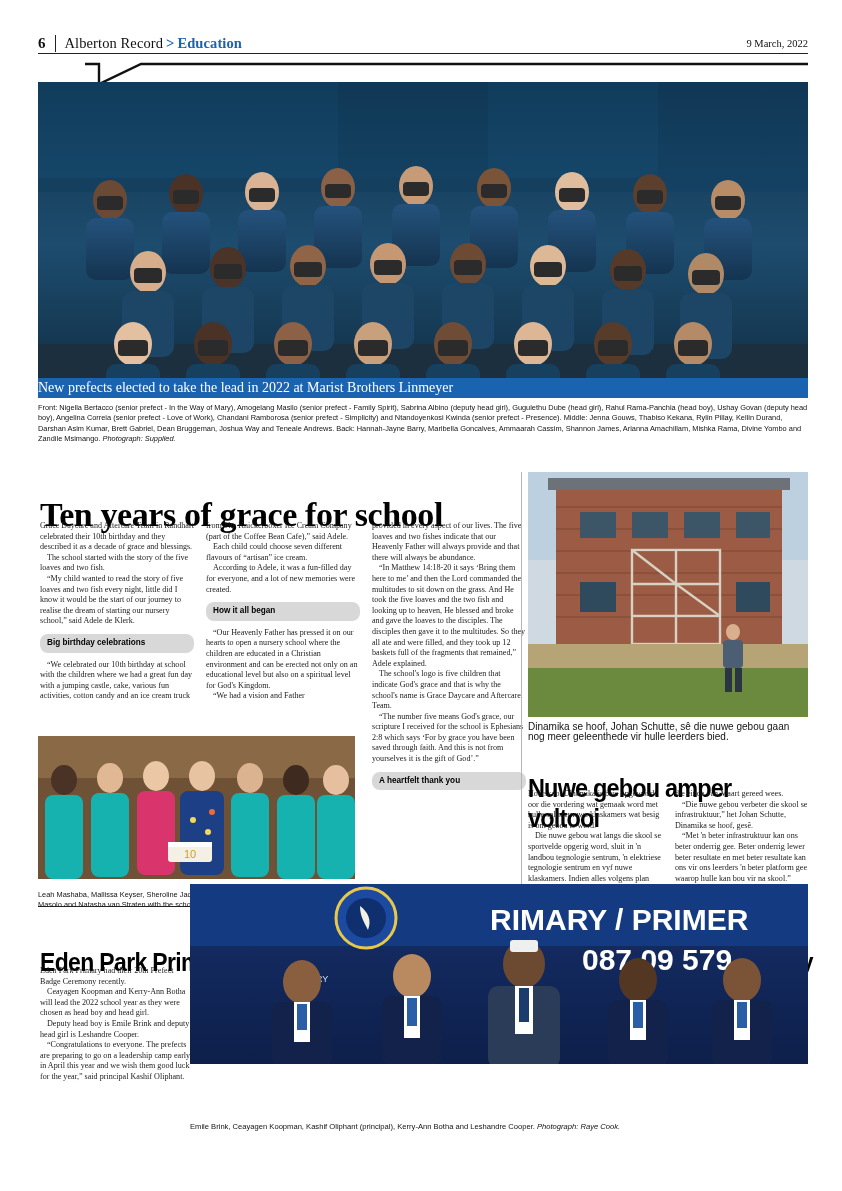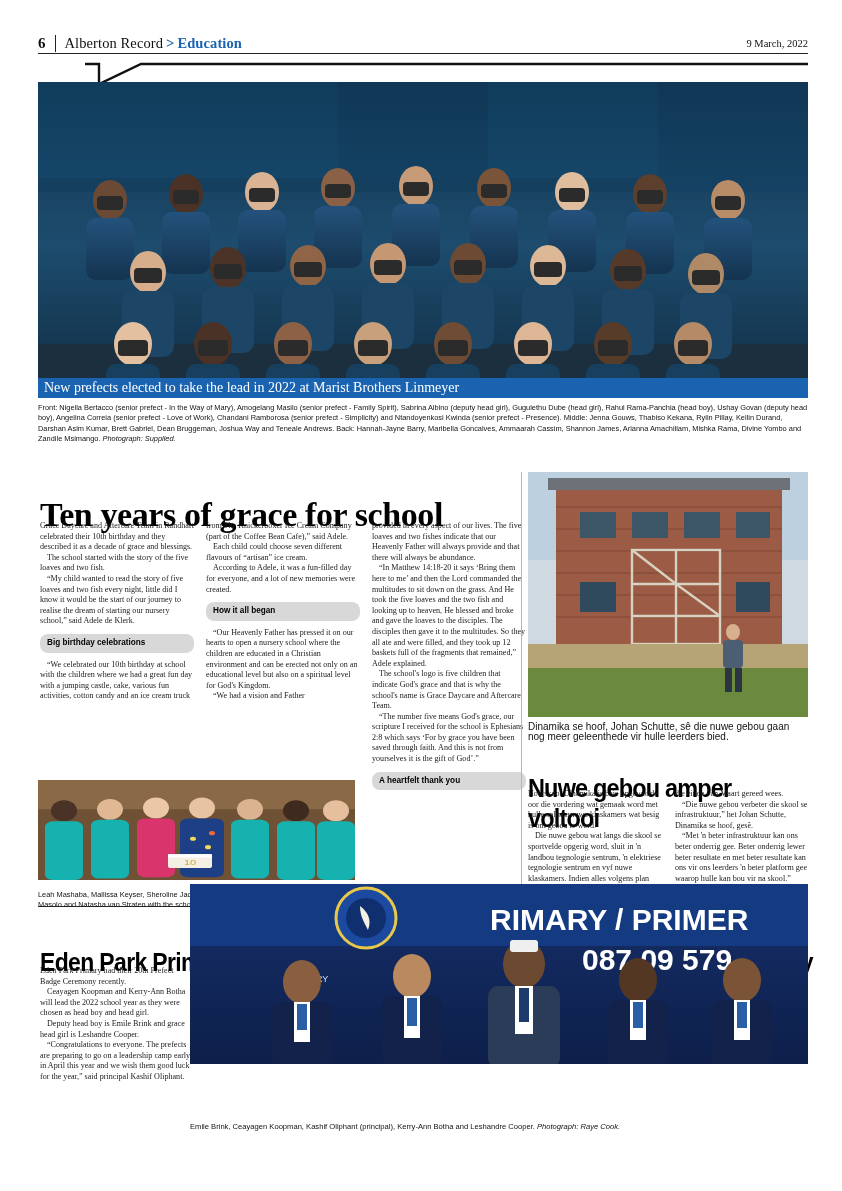--- a/index.html
+++ b/index.html
@@ -37,21 +37,21 @@
   .hero {
     position:absolute; left:38px; top:82px; width:770px; height:296px;
     overflow:hidden; background:#0d2436;
   }
   .hero-bg { position:absolute; inset:0; }
 
   .hero-caption-bar {
     position:absolute; left:38px; top:378px; width:770px; height:20px;
     background:#1a63b0; color:#fff;
     font-family:"Liberation Serif", serif;
-    font-size:14px; line-height:20px; padding-left:6px;
+    font-size:14px; line-height:20px; 
     white-space:nowrap; overflow:hidden;
   }
   .hero-cap-text {
     position:absolute; left:38px; top:403px; width:770px;
     font-family:"Liberation Sans", sans-serif;
     font-size:7.4px; line-height:10.3px; color:#111; text-align:left;
   }
   .hero-cap-text i { font-style:italic; }
 
   
@@ -73,21 +73,21 @@
   .bodytext p.ind { text-indent:7px; }
   .subhead {
     background:#d8d8d8; color:#000;
     font-family:"Liberation Sans", sans-serif;
     font-weight:bold; font-size:8.2px;
     padding:4px 0 4px 7px; margin:7px 0 7px 0;border-radius:8px;
   }
   .vrule { position:absolute; background:#b5b5b5; width:1px; }
 
   
-  .a1-photo { position:absolute; left:38px; top:780px; width:317px; height:100px; overflow:hidden; }
+  .a1-photo { position:absolute; left:38px; top:736px; width:317px; height:143px; overflow:hidden; }
   .a1-photo-cap {
     position:absolute; left:38px; top:890px; width:318px;
     font-family:"Liberation Sans", sans-serif;
     font-size:7.4px; line-height:10.2px; color:#111;
   }
 
   
   .r-photo { position:absolute; left:528px; top:472px; width:280px; height:245px; overflow:hidden; }
   .r-photo-cap {
     position:absolute; left:528px; top:722px; width:280px;
@@ -451,21 +451,21 @@
       <p class="ind">“Met 'n beter infrastruktuur kan ons beter onderrig gee. Beter onderrig lewer beter resultate en met beter resultate kan ons vir ons leerders 'n beter platform gee waarop hulle kan bou vir na skool.”</p>
     </div>
   </div>
 
   <div class="a3-rule-top"></div>
   <h2 class="a3-head">Eden Park Primary School recenty held their 20th Prefect Badge Ceremony</h2>
 
   <div class="a3-col bodytext">
     <p>Eden Park Primary had their 20th Prefect Badge Ceremony recently.</p>
     <p class="ind">Ceayagen Koopman and Kerry-Ann Botha will lead the 2022 school year as they were chosen as head boy and head girl.</p>
-    <p class="ind">Deputy head boy is Emile Brink and grace head girl is Leshandre Cooper.</p>
+    <p class="ind">Deputy head boy is Emile Brink and deputy head girl is Leshandre Cooper.</p>
     <p class="ind">“Congratulations to everyone. The prefects are preparing to go on a leadership camp early in April this year and we wish them good luck for the year,” said principal Kashif Oliphant.</p>
   </div>
 
   <div class="a3-photo">
     <svg viewBox="0 0 618 180" preserveAspectRatio="none" style="width:100%;height:100%">
       <defs>
         <linearGradient id="bbg" x1="0" y1="0" x2="0" y2="1">
           <stop offset="0%" stop-color="#17306b"></stop>
             <stop offset="100%" stop-color="#0d1f4a"></stop>
         </linearGradient>

